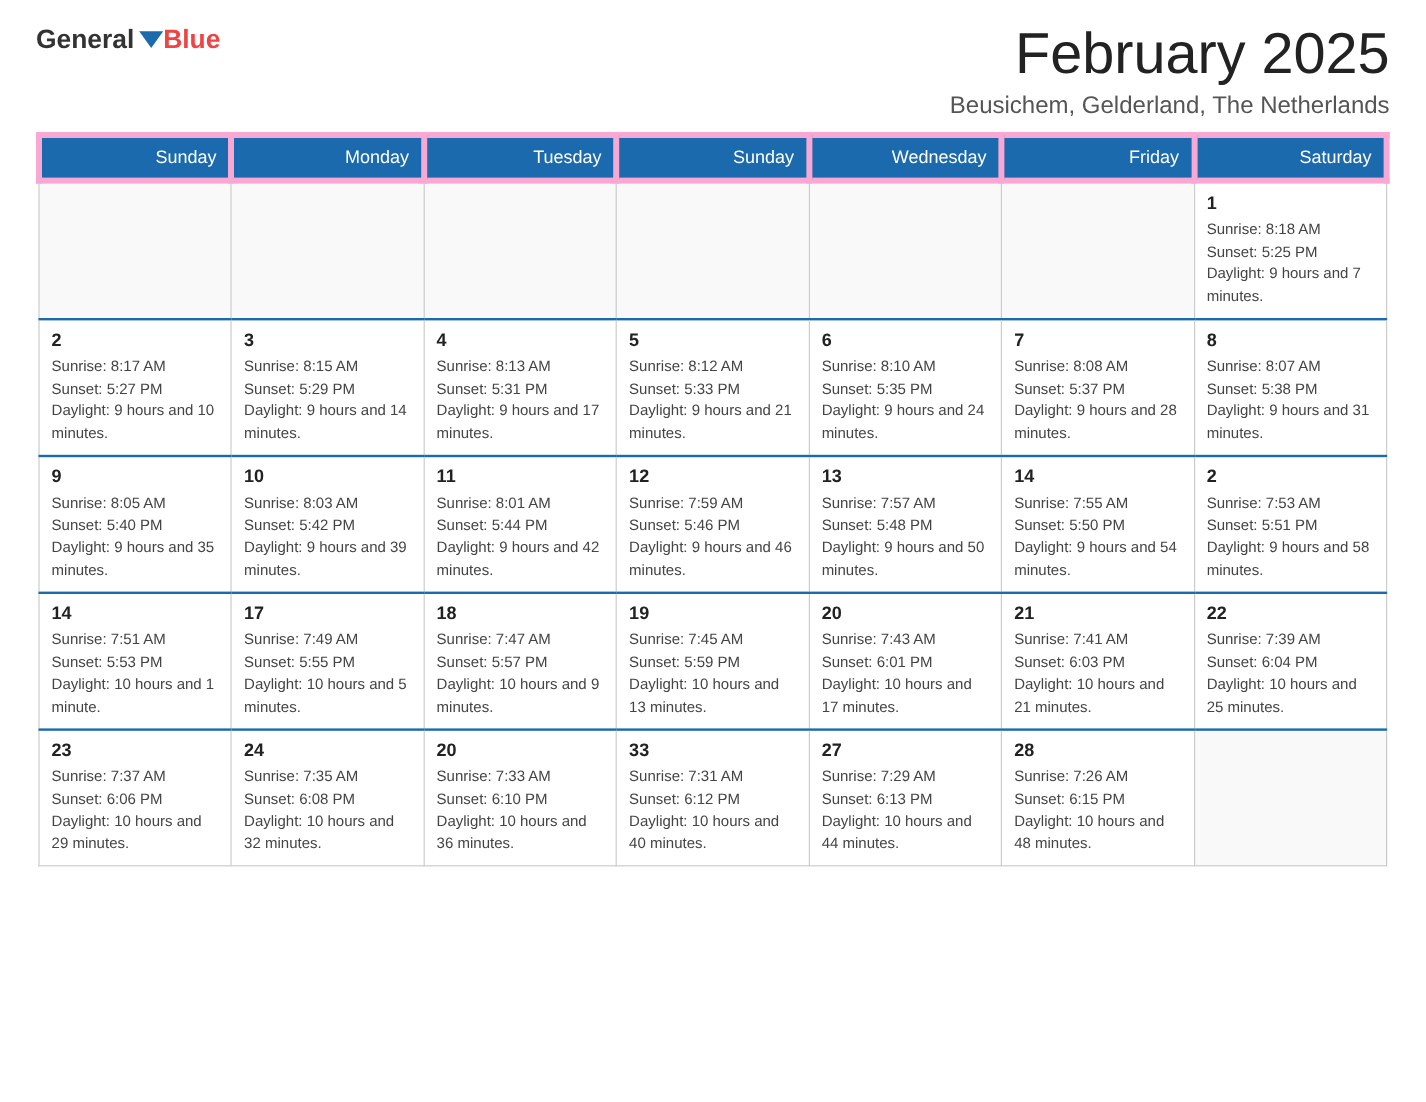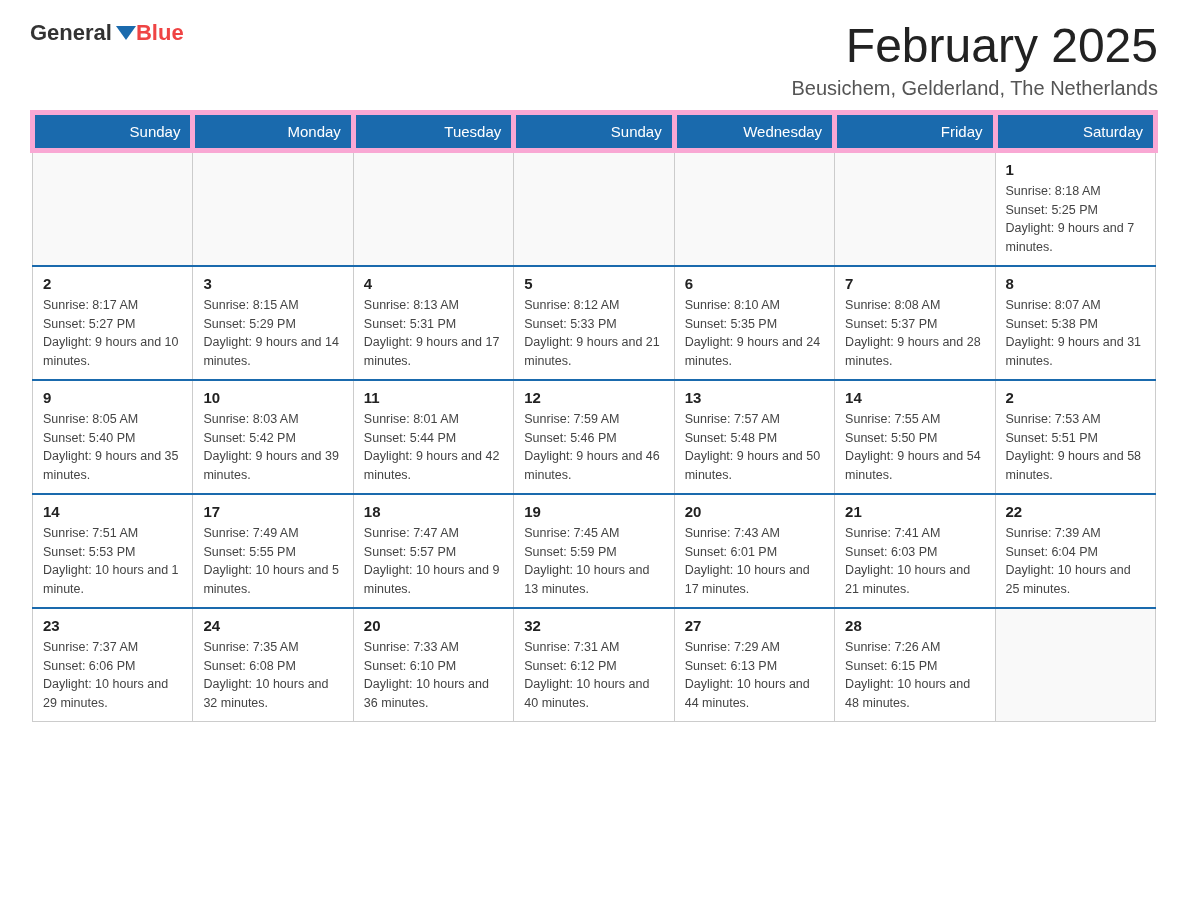--- a/index.html
+++ b/index.html
@@ -237,21 +237,21 @@
         </td>
         <td>
           <div class="day-number">24</div>
           <div class="day-detail">Sunrise: 7:35 AM<br>Sunset: 6:08 PM<br>Daylight: 10 hours and 32 minutes.</div>
         </td>
         <td>
           <div class="day-number">20</div>
           <div class="day-detail">Sunrise: 7:33 AM<br>Sunset: 6:10 PM<br>Daylight: 10 hours and 36 minutes.</div>
         </td>
         <td>
-          <div class="day-number">32</div>
+          <div class="day-number">33</div>
           <div class="day-detail">Sunrise: 7:31 AM<br>Sunset: 6:12 PM<br>Daylight: 10 hours and 40 minutes.</div>
         </td>
         <td>
           <div class="day-number">27</div>
           <div class="day-detail">Sunrise: 7:29 AM<br>Sunset: 6:13 PM<br>Daylight: 10 hours and 44 minutes.</div>
         </td>
         <td>
           <div class="day-number">28</div>
           <div class="day-detail">Sunrise: 7:26 AM<br>Sunset: 6:15 PM<br>Daylight: 10 hours and 48 minutes.</div>
         </td>

